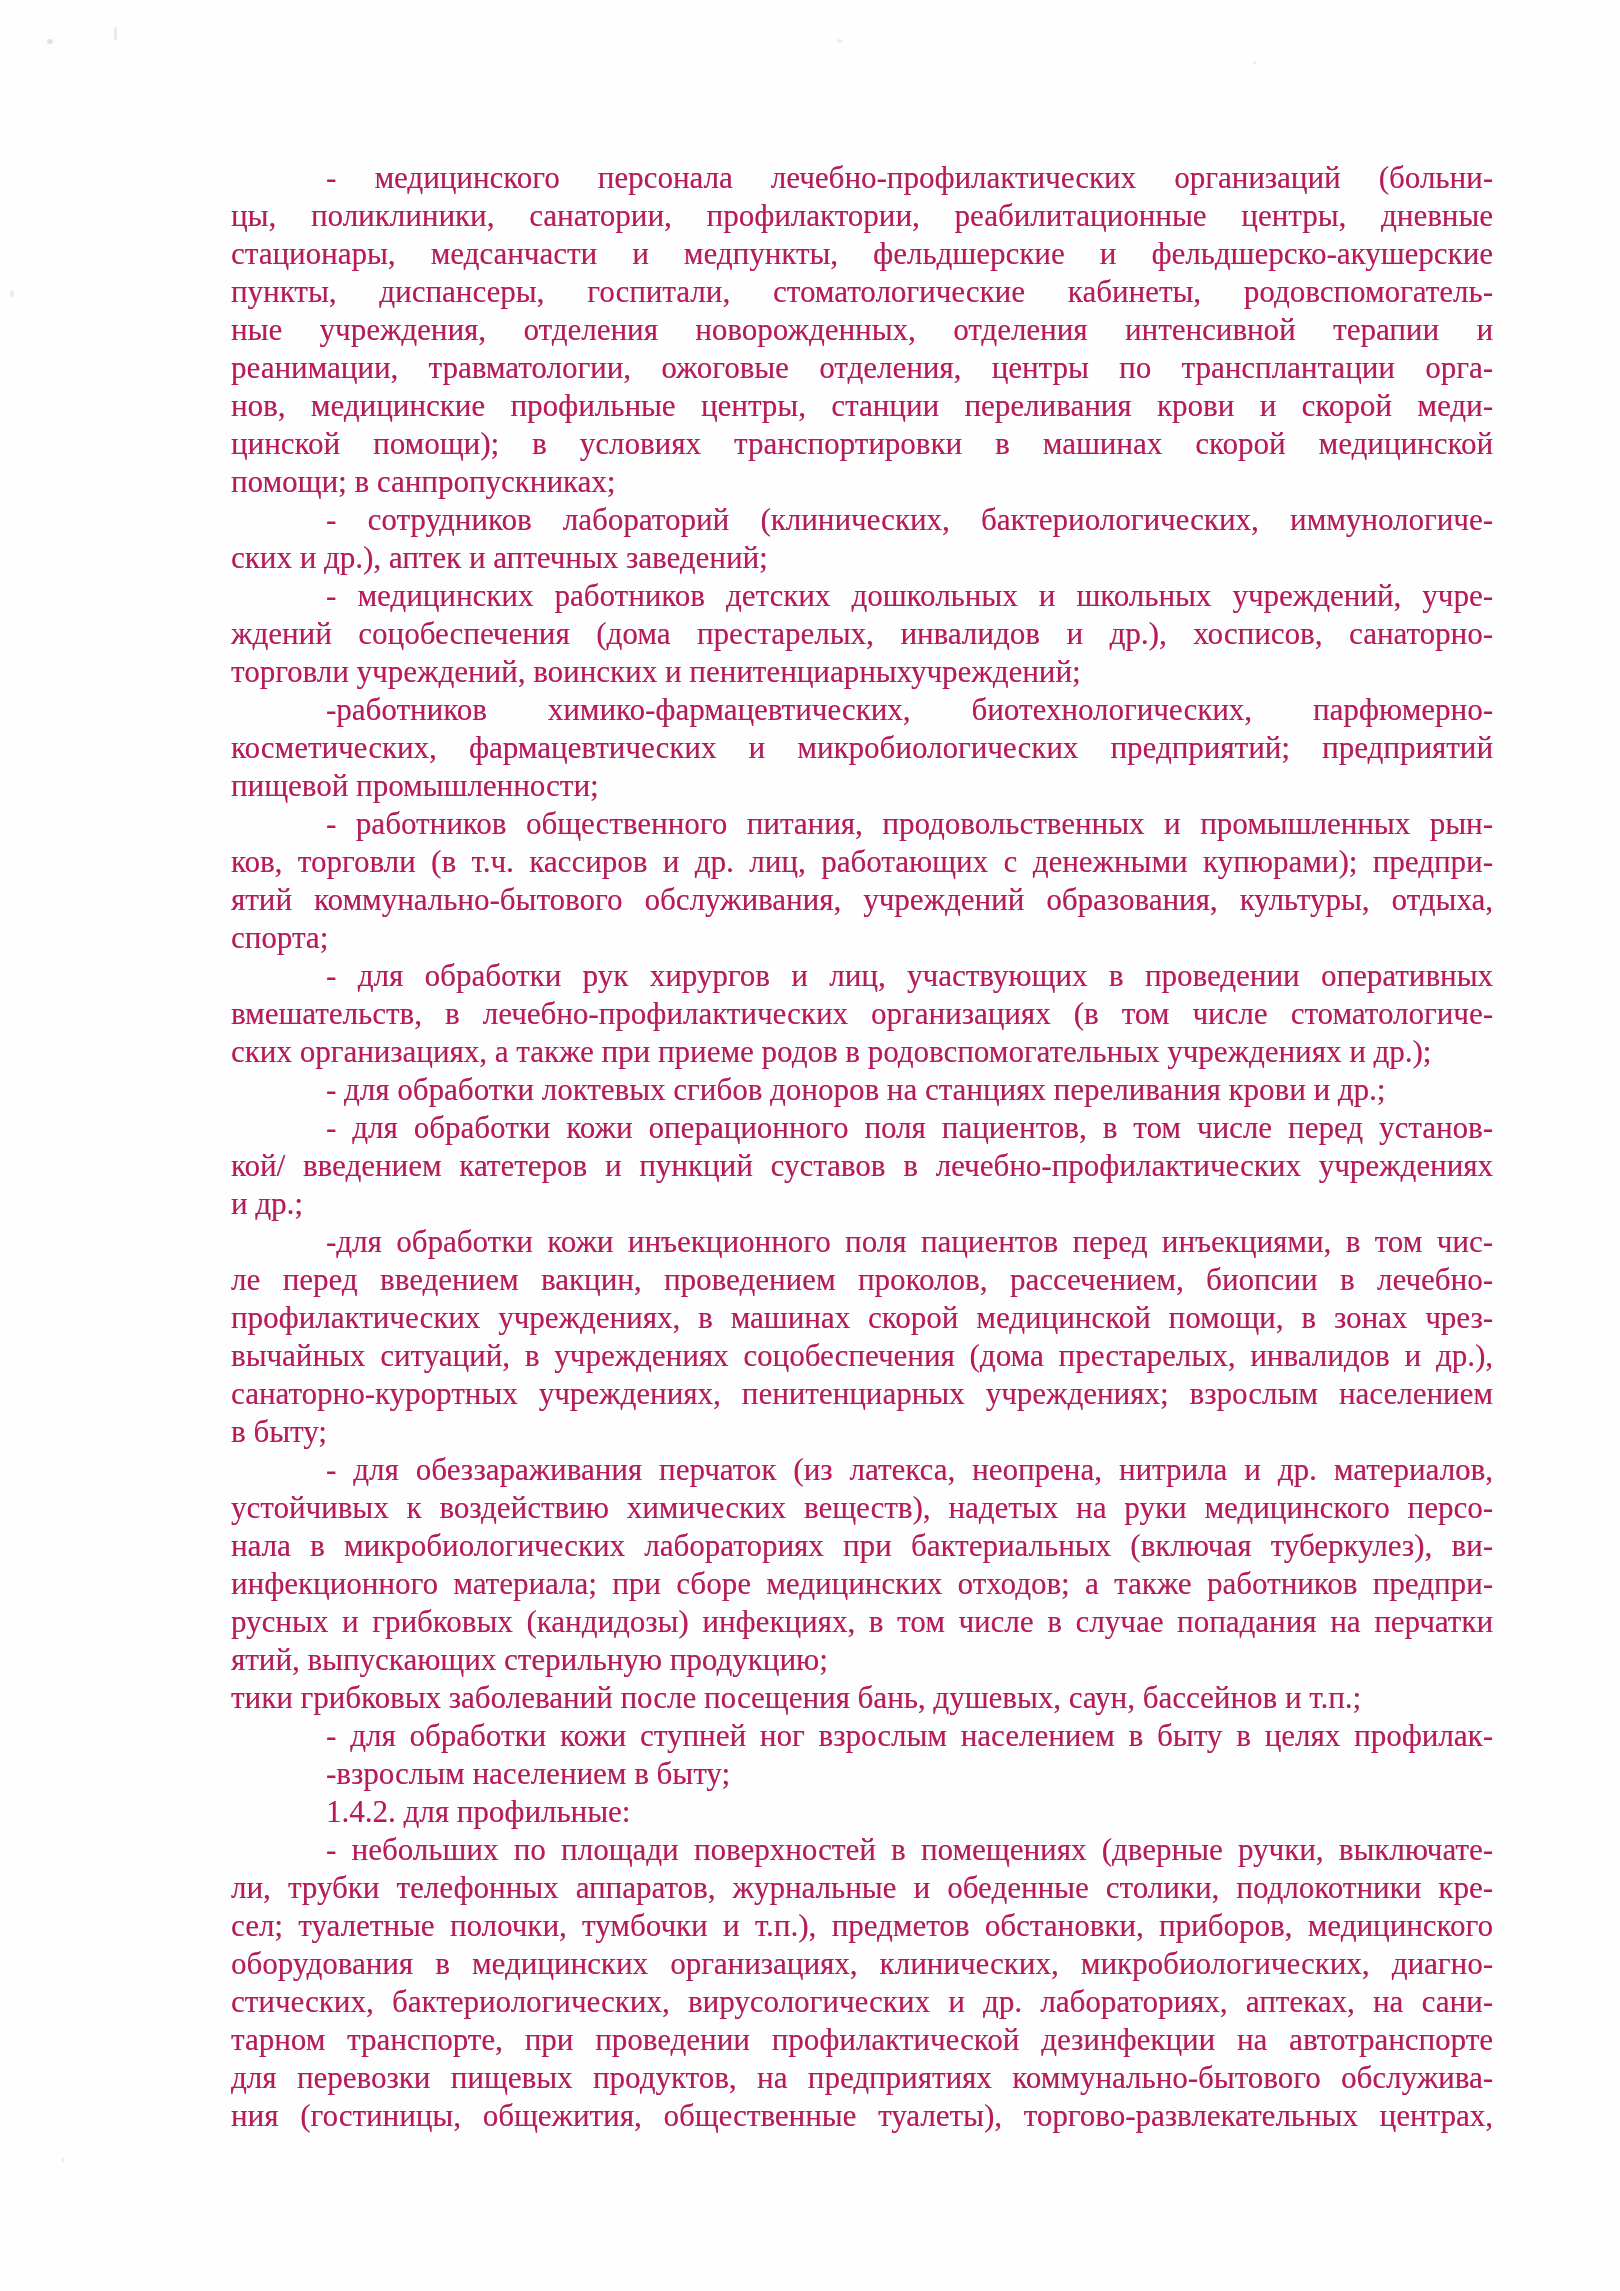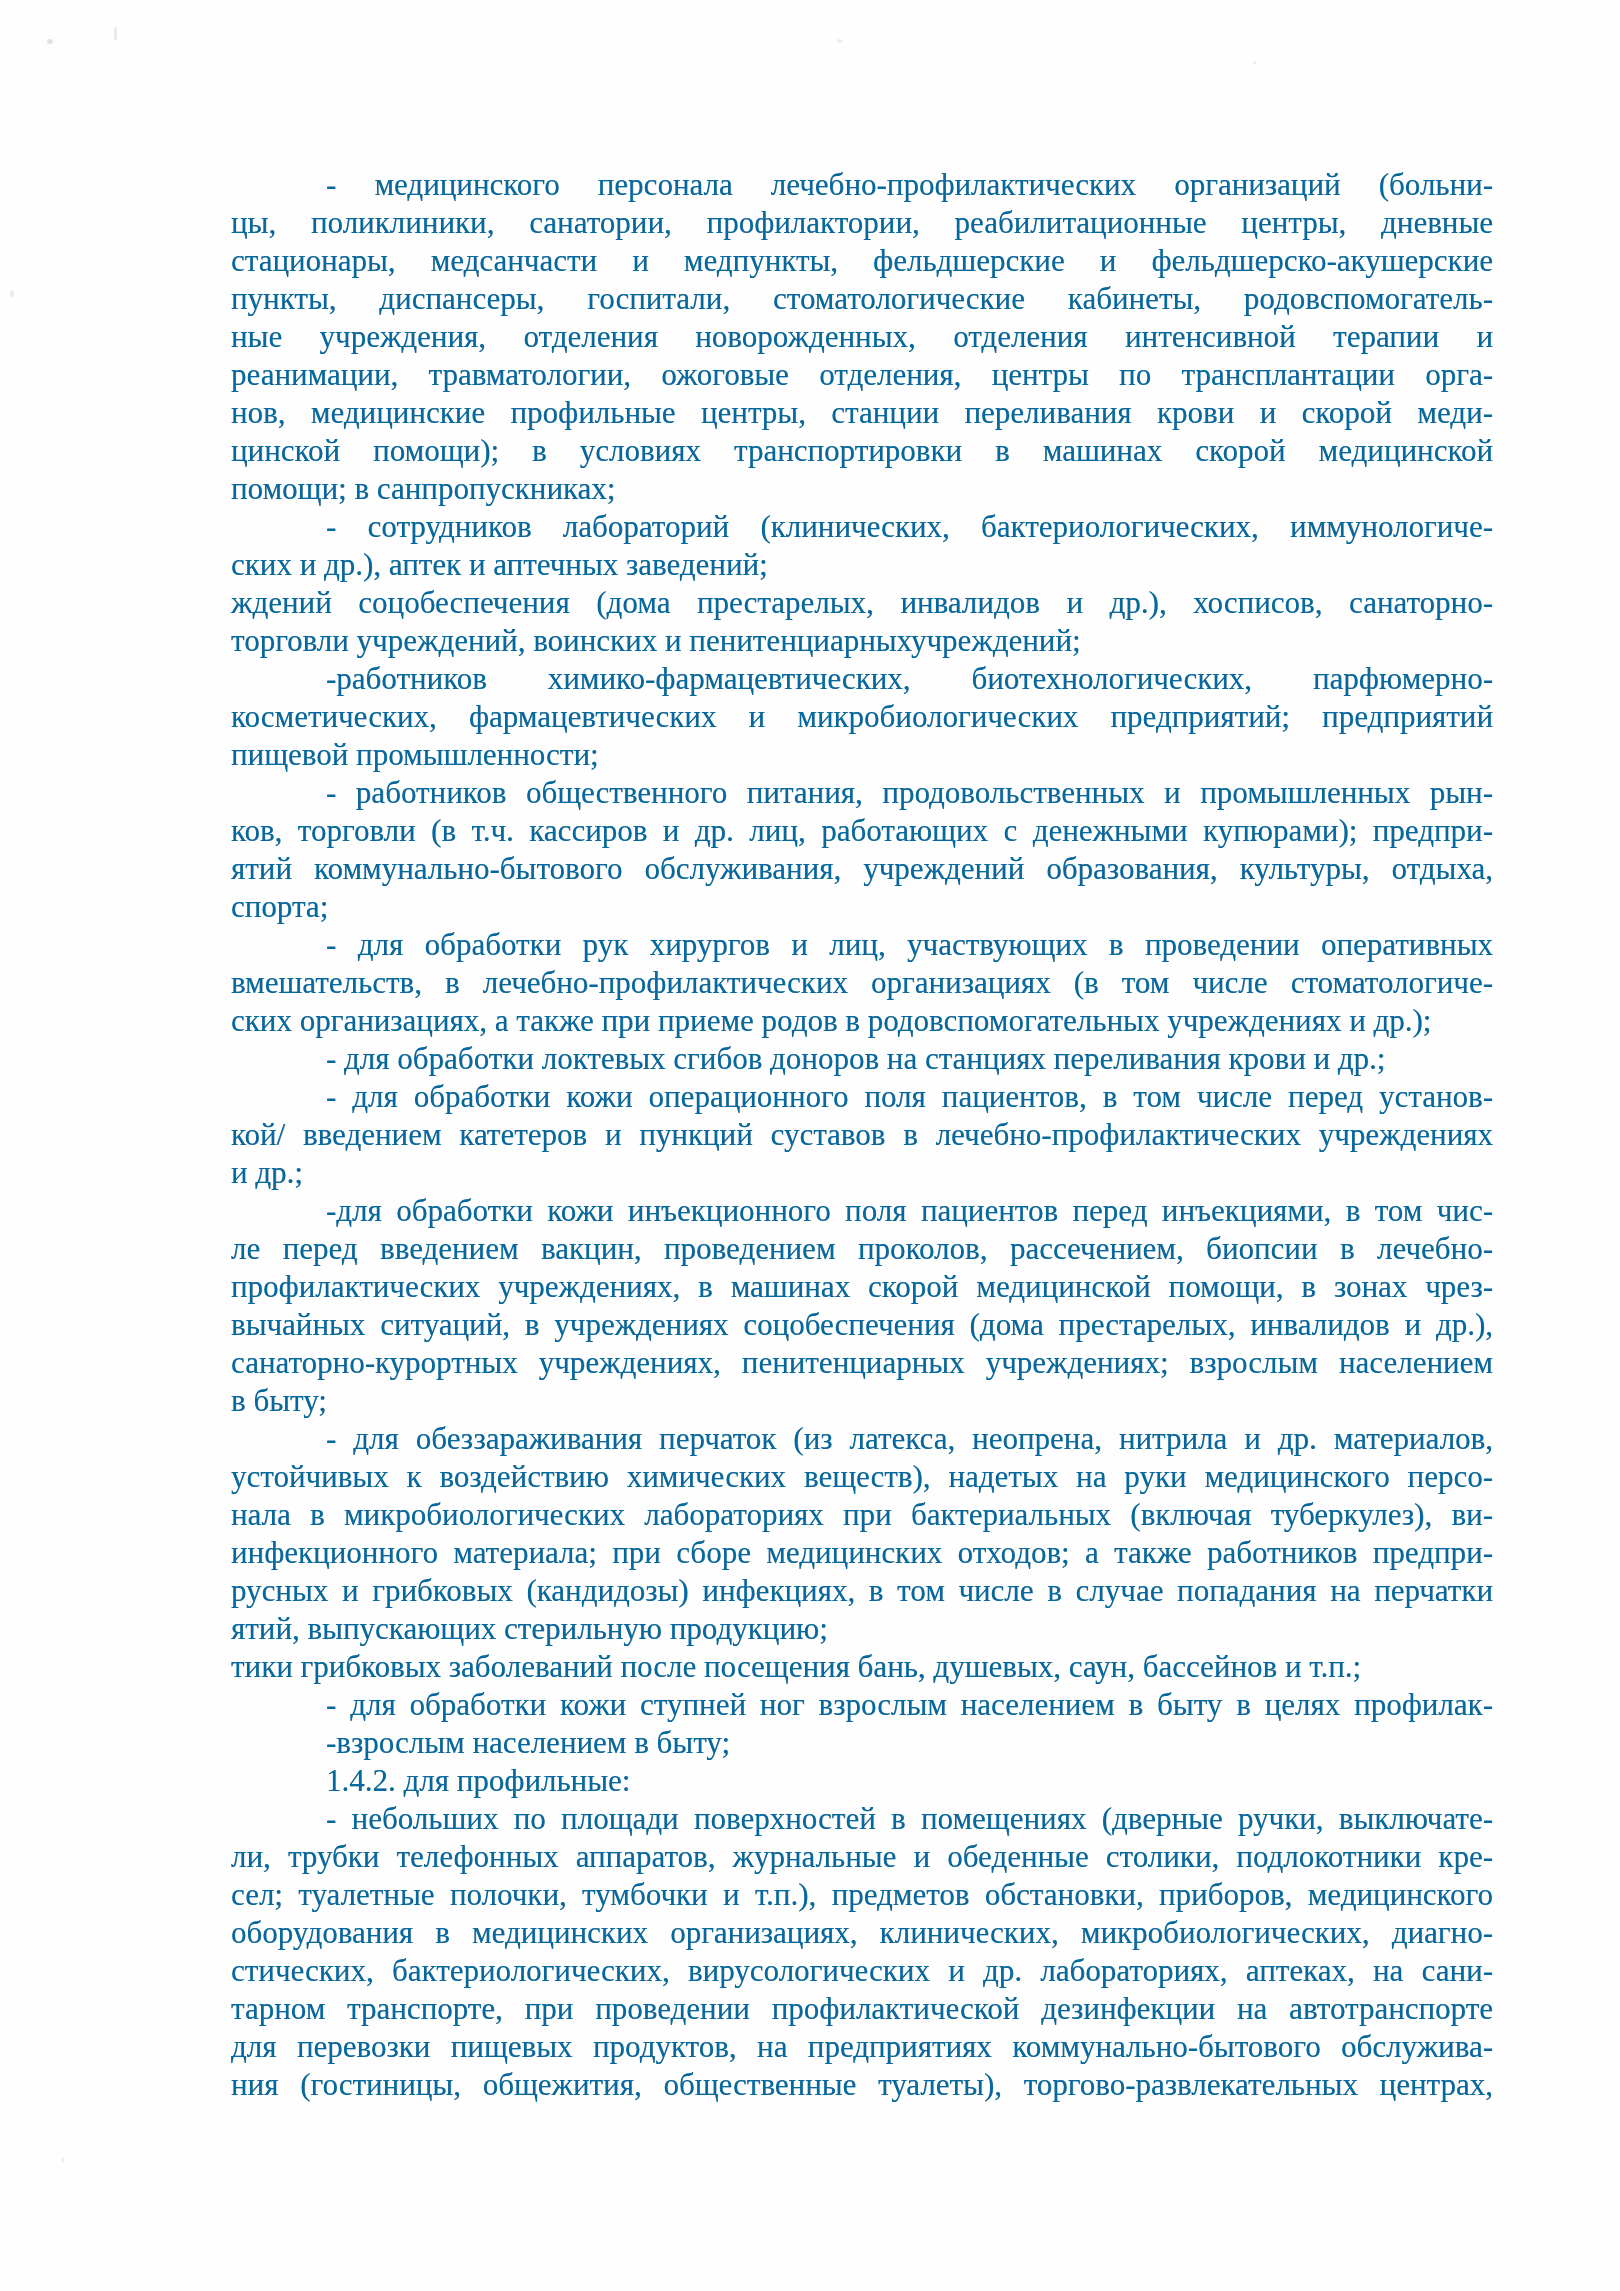--- a/index.html
+++ b/index.html
@@ -12,23 +12,23 @@
     position: relative;
     width: 1620px;
     height: 2292px;
     background: #fefefe;
     overflow: hidden;
     font-family: "Liberation Serif", "DejaVu Serif", serif;
   }
   .text-block {
     position: absolute;
     left: 231px;
-    top: 166px;
+    top: 159px;
     width: 1262px;
-    color: #0369a1;
+    color: #be185d;
     font-size: 31px;
     line-height: 38px;
     text-shadow: 0.3px 0.3px 0.4px rgba(50,50,50,0.45);
   }
   .line {
     text-align: justify;
     text-align-last: justify;
     white-space: normal;
     min-height: 38px;
   }
@@ -66,20 +66,21 @@
       <div class="line">цы, поликлиники, санатории, профилактории, реабилитационные центры, дневные</div>
       <div class="line">стационары, медсанчасти и медпункты, фельдшерские и фельдшерско-акушерские</div>
       <div class="line">пункты, диспансеры, госпитали, стоматологические кабинеты, родовспомогатель-</div>
       <div class="line">ные учреждения, отделения новорожденных, отделения интенсивной терапии и</div>
       <div class="line">реанимации, травматологии, ожоговые отделения, центры по трансплантации орга-</div>
       <div class="line">нов, медицинские профильные центры, станции переливания крови и скорой меди-</div>
       <div class="line">цинской помощи); в условиях транспортировки в машинах скорой медицинской</div>
       <div class="line end">помощи; в санпропускниках;</div>
       <div class="line first">- сотрудников лабораторий (клинических, бактериологических, иммунологиче-</div>
       <div class="line end">ских и др.), аптек и аптечных заведений;</div>
+      <div class="line first">- медицинских работников детских дошкольных и школьных учреждений, учре-</div>
       <div class="line">ждений соцобеспечения (дома престарелых, инвалидов и др.), хосписов, санаторно-</div>
       <div class="line end">торговли учреждений, воинских и  пенитенциарныхучреждений;</div>
       <div class="line first">-работников химико-фармацевтических, биотехнологических, парфюмерно-</div>
       <div class="line">косметических, фармацевтических и микробиологических предприятий; предприятий</div>
       <div class="line end">пищевой промышленности;</div>
       <div class="line first">- работников общественного питания, продовольственных и  промышленных рын-</div>
       <div class="line">ков, торговли (в т.ч. кассиров и др. лиц, работающих с денежными купюрами); предпри-</div>
       <div class="line">ятий коммунально-бытового обслуживания, учреждений образования, культуры, отдыха,</div>
       <div class="line end">спорта;</div>
       <div class="line first">- для обработки рук хирургов и лиц, участвующих в проведении оперативных</div>

